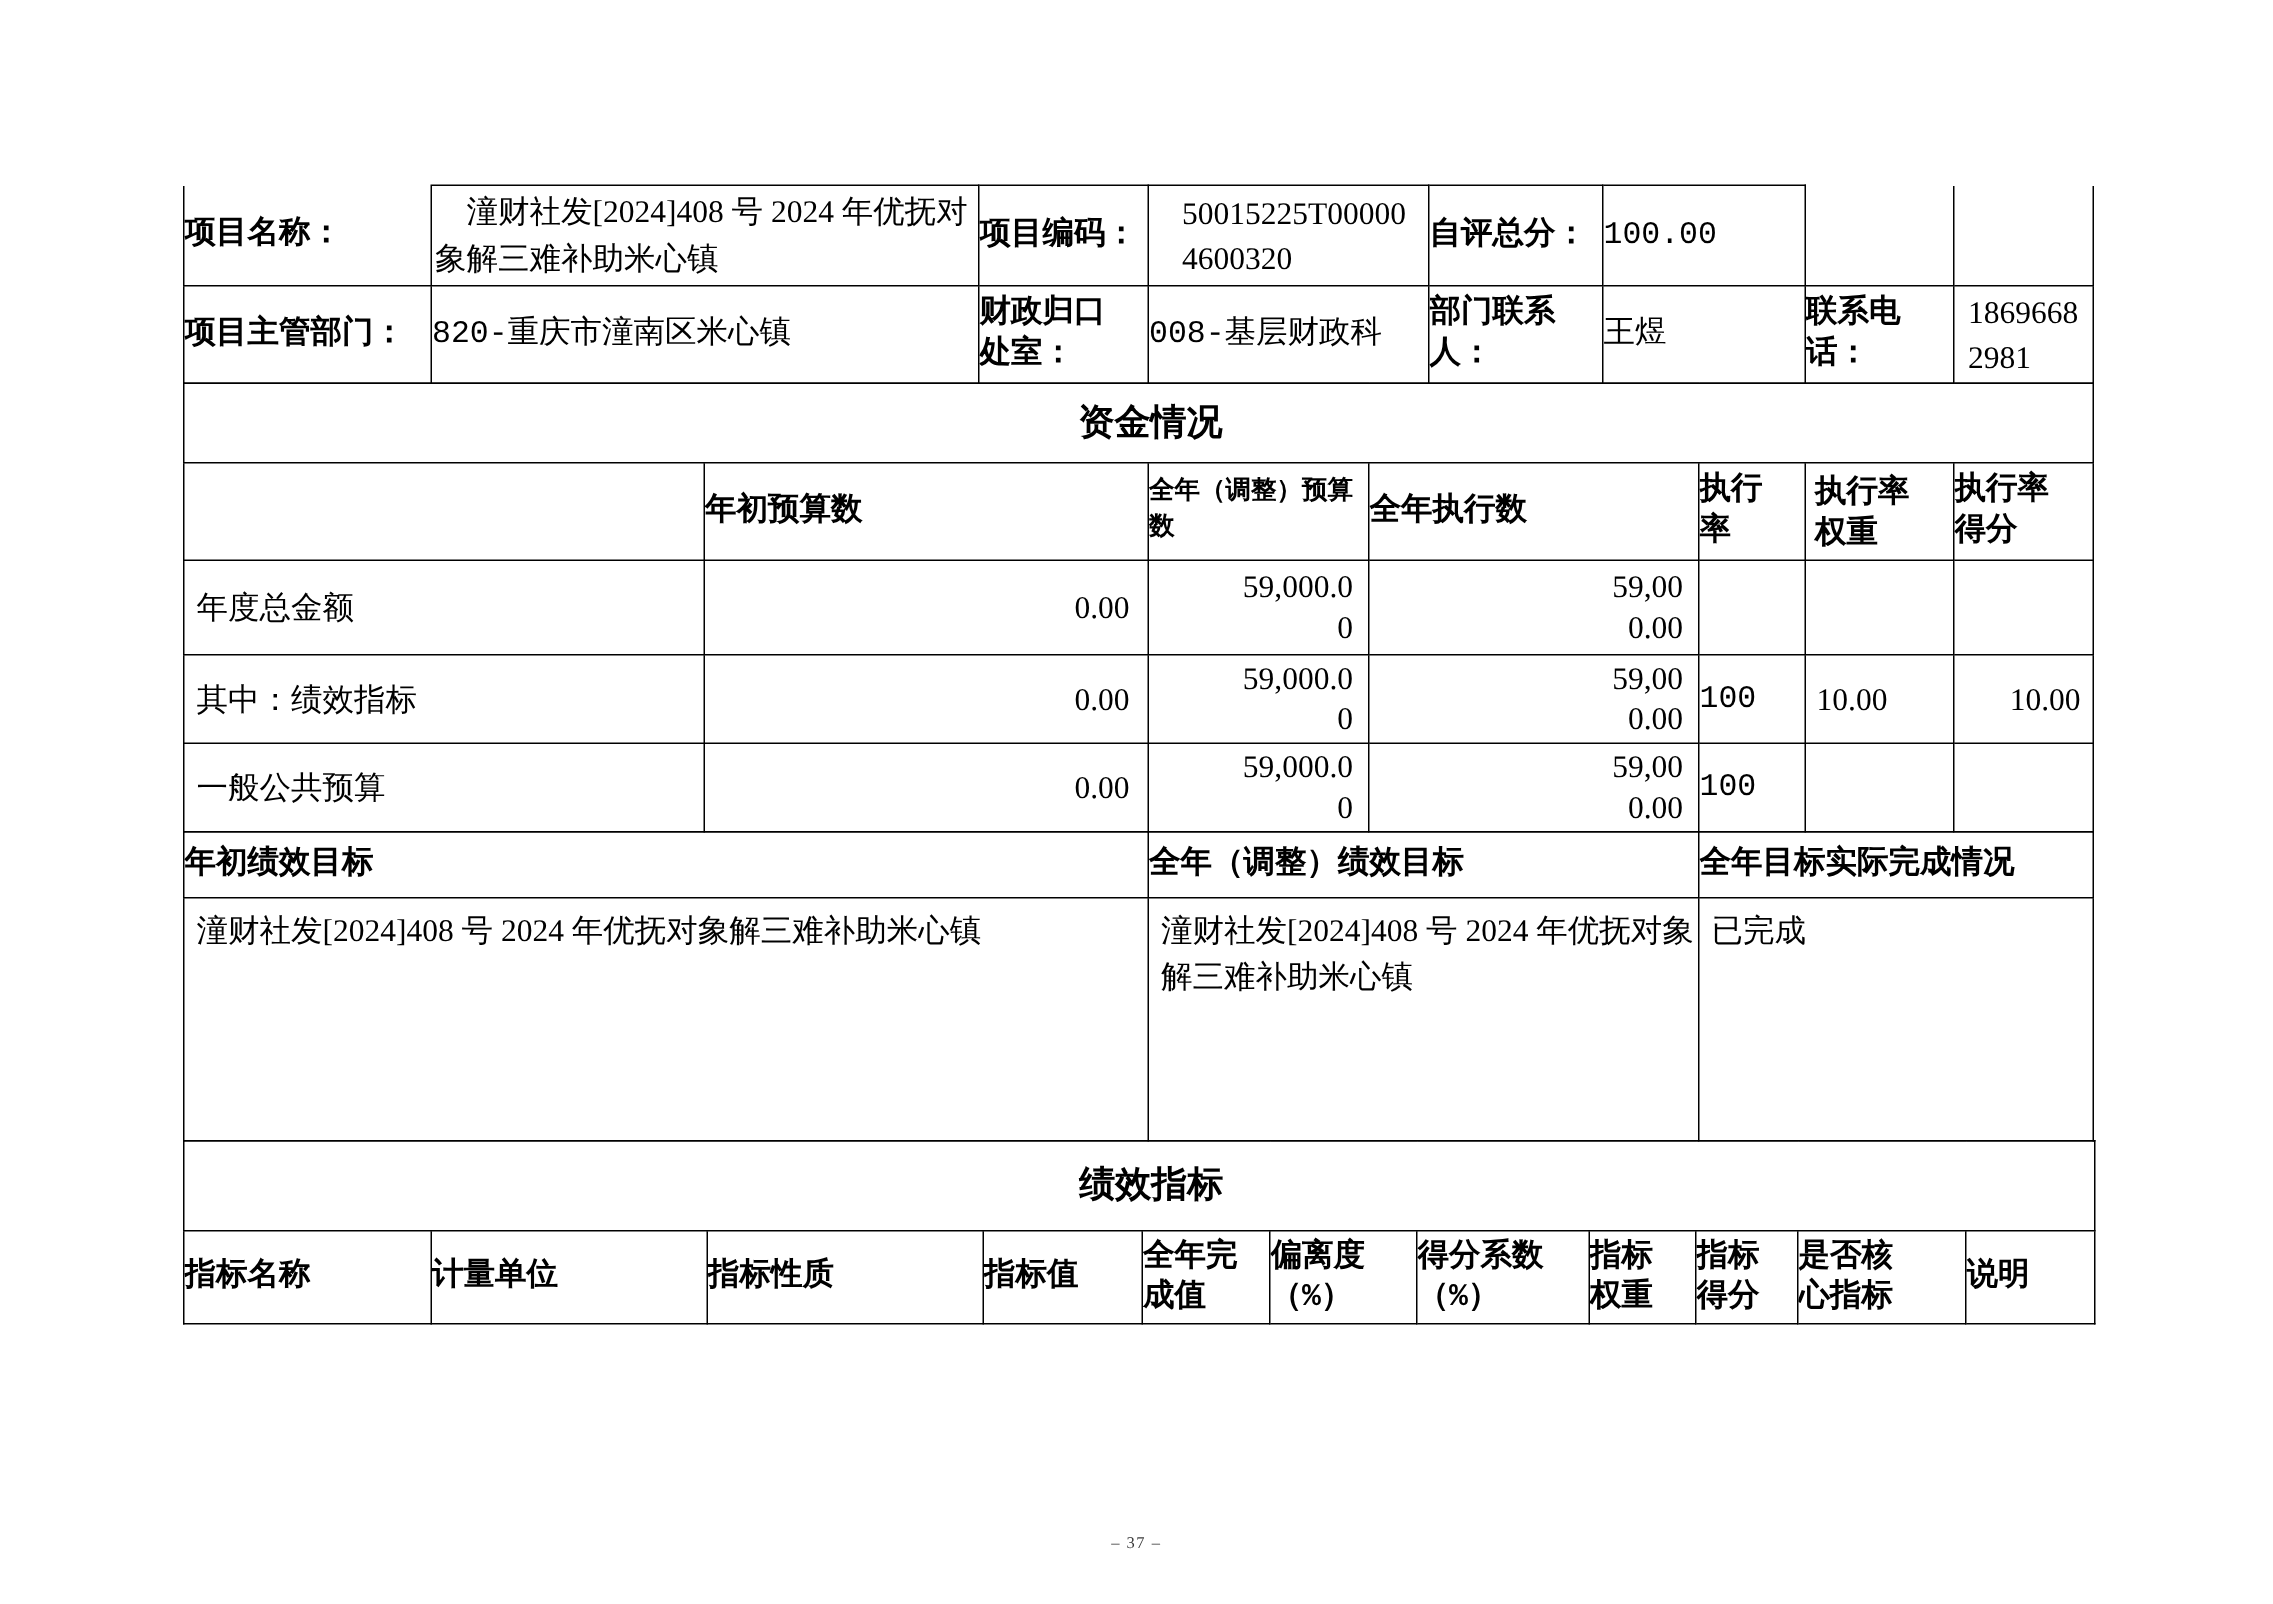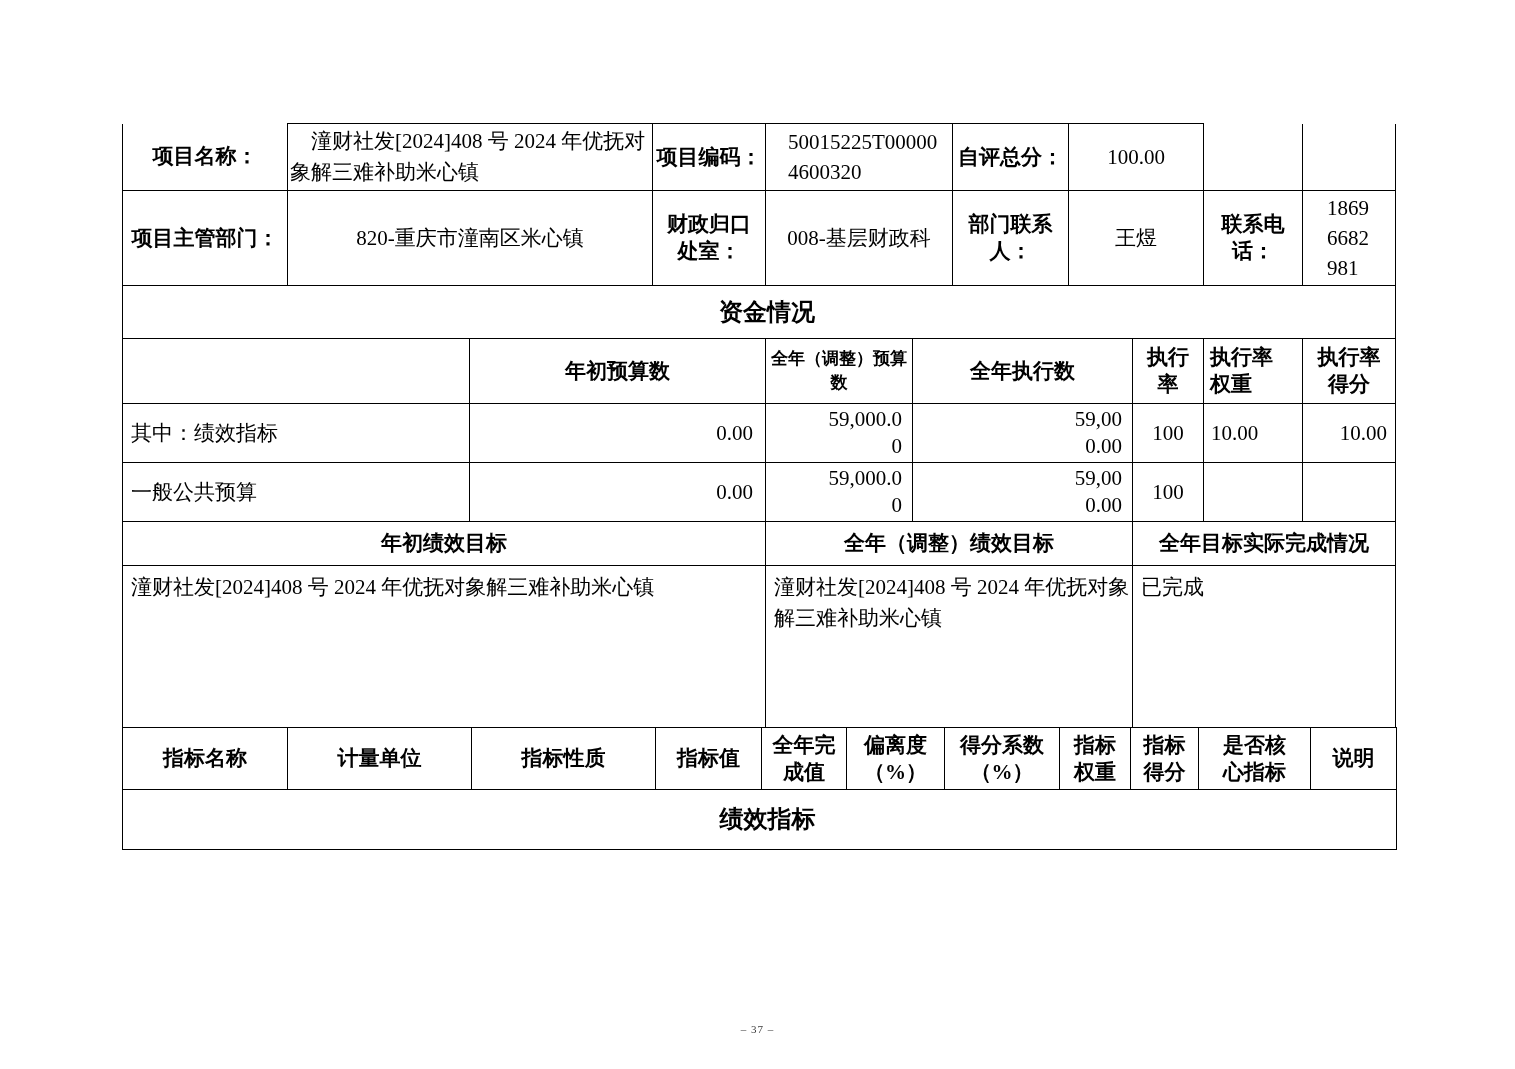--- a/index.html
+++ b/index.html
@@ -8,30 +8,30 @@
     font-family:"Liberation Serif","DejaVu Serif",serif;color:#000;
   }
   .sheet{position:absolute;left:122px;top:123px;width:1273px;}
   table{border-collapse:collapse;table-layout:fixed;width:1273px;}
   table.stack{margin-top:-1px;}
   td{
     border:1px solid #000;padding:0;vertical-align:middle;
     font-size:21px;line-height:27px;overflow:hidden;
   }
   .b{font-weight:bold;}
-  .c{text-align:center;}
+  .c{text-align:left;font-family:Liberation Mono, monospace;}
   .l{text-align:left;padding-left:8px;}
   .r{text-align:right;padding-right:12px;}
   .no-top{border-top:none;}
   .title-cell{font-weight:bold;font-size:24px;text-align:center;padding-left:16px;}
   
   .num-adj{text-align:right;padding:2px 10px 2px 58px;word-break:break-all;line-height:27px;}
   .num-exec{text-align:right;padding:2px 10px 2px 157px;word-break:break-all;line-height:27px;}
   .code-cell{text-align:left;padding:2px 10px 2px 22px;word-break:break-all;line-height:30px;}
-  .phone-cell{text-align:left;padding:2px 24px;word-break:break-all;line-height:30px;}
+  .phone-cell{text-align:left;padding:2px 9px;word-break:break-all;line-height:30px;}
   .name-cell{text-align:left;text-indent:21px;padding:2px;line-height:31px;vertical-align:middle;}
   .goal-text{text-align:left;vertical-align:top;padding:6px 2px 6px 8px;line-height:31px;}
   .goal-adj{text-align:left;vertical-align:top;padding:6px 2px 6px 8px;line-height:31px;}
   
   .cw{display:inline-block;vertical-align:middle;}
   .w42{width:42px;}
   .w63{width:63px;}
   .w84{width:84px;}
   .w138{width:138px;font-size:17px;line-height:24px;}
   .hl{text-align:left;padding-left:7px;}
@@ -98,20 +98,29 @@
     <tr>
       <td style="height:64px"></td>
       <td class="b c">年初预算数</td>
       <td class="b c"><span class="cw w138">全年（调整）预算数</span></td>
       <td class="b c">全年执行数</td>
       <td class="b c"><span class="cw w42">执行率</span></td>
       <td class="b wl"><span class="cw w63" style="text-align:left">执行率权重</span></td>
       <td class="b c"><span class="cw w63">执行率得分</span></td>
     </tr>
     <tr>
+      <td class="l" style="height:62px">年度总金额</td>
+      <td class="r">0.00</td>
+      <td class="num-adj">59,000.00</td>
+      <td class="num-exec">59,000.00</td>
+      <td class="c"></td>
+      <td class="hl"></td>
+      <td class="r" style="padding-right:8px"></td>
+    </tr>
+    <tr>
       <td class="l" style="height:58px">其中：绩效指标</td>
       <td class="r">0.00</td>
       <td class="num-adj">59,000.00</td>
       <td class="num-exec">59,000.00</td>
       <td class="c">100</td>
       <td class="hl">10.00</td>
       <td class="r" style="padding-right:8px">10.00</td>
     </tr>
     <tr>
       <td class="l" style="height:58px">一般公共预算</td>
@@ -154,33 +163,33 @@
       <col style="width:85px">
         <col style="width:98px">
         <col style="width:115px">
         <col style="width:71px">
       <col style="width:68px">
         <col style="width:112px">
         <col style="width:86px">
     </colgroup>
     <tbody>
         <tr>
+      <td colspan="11" class="title-cell" style="height:59px">绩效指标</td>
+    </tr>
+    <tr>
       <td class="b c" style="height:61px">指标名称</td>
       <td class="b c">计量单位</td>
       <td class="b c">指标性质</td>
       <td class="b c">指标值</td>
       <td class="b c"><span class="cw w63">全年完成值</span></td>
       <td class="b c"><span class="cw w63">偏离度（%）</span></td>
       <td class="b c"><span class="cw w84">得分系数（%）</span></td>
       <td class="b c"><span class="cw w42">指标权重</span></td>
       <td class="b c"><span class="cw w42">指标得分</span></td>
       <td class="b c"><span class="cw w63">是否核心指标</span></td>
       <td class="b c">说明</td>
     </tr>
-    <tr>
-      <td colspan="11" class="title-cell" style="height:59px">绩效指标</td>
-    </tr>
   </tbody>
     </table>
 
 </div>
 
 <div class="footer">– 37 –</div>
 
 </body></html>

